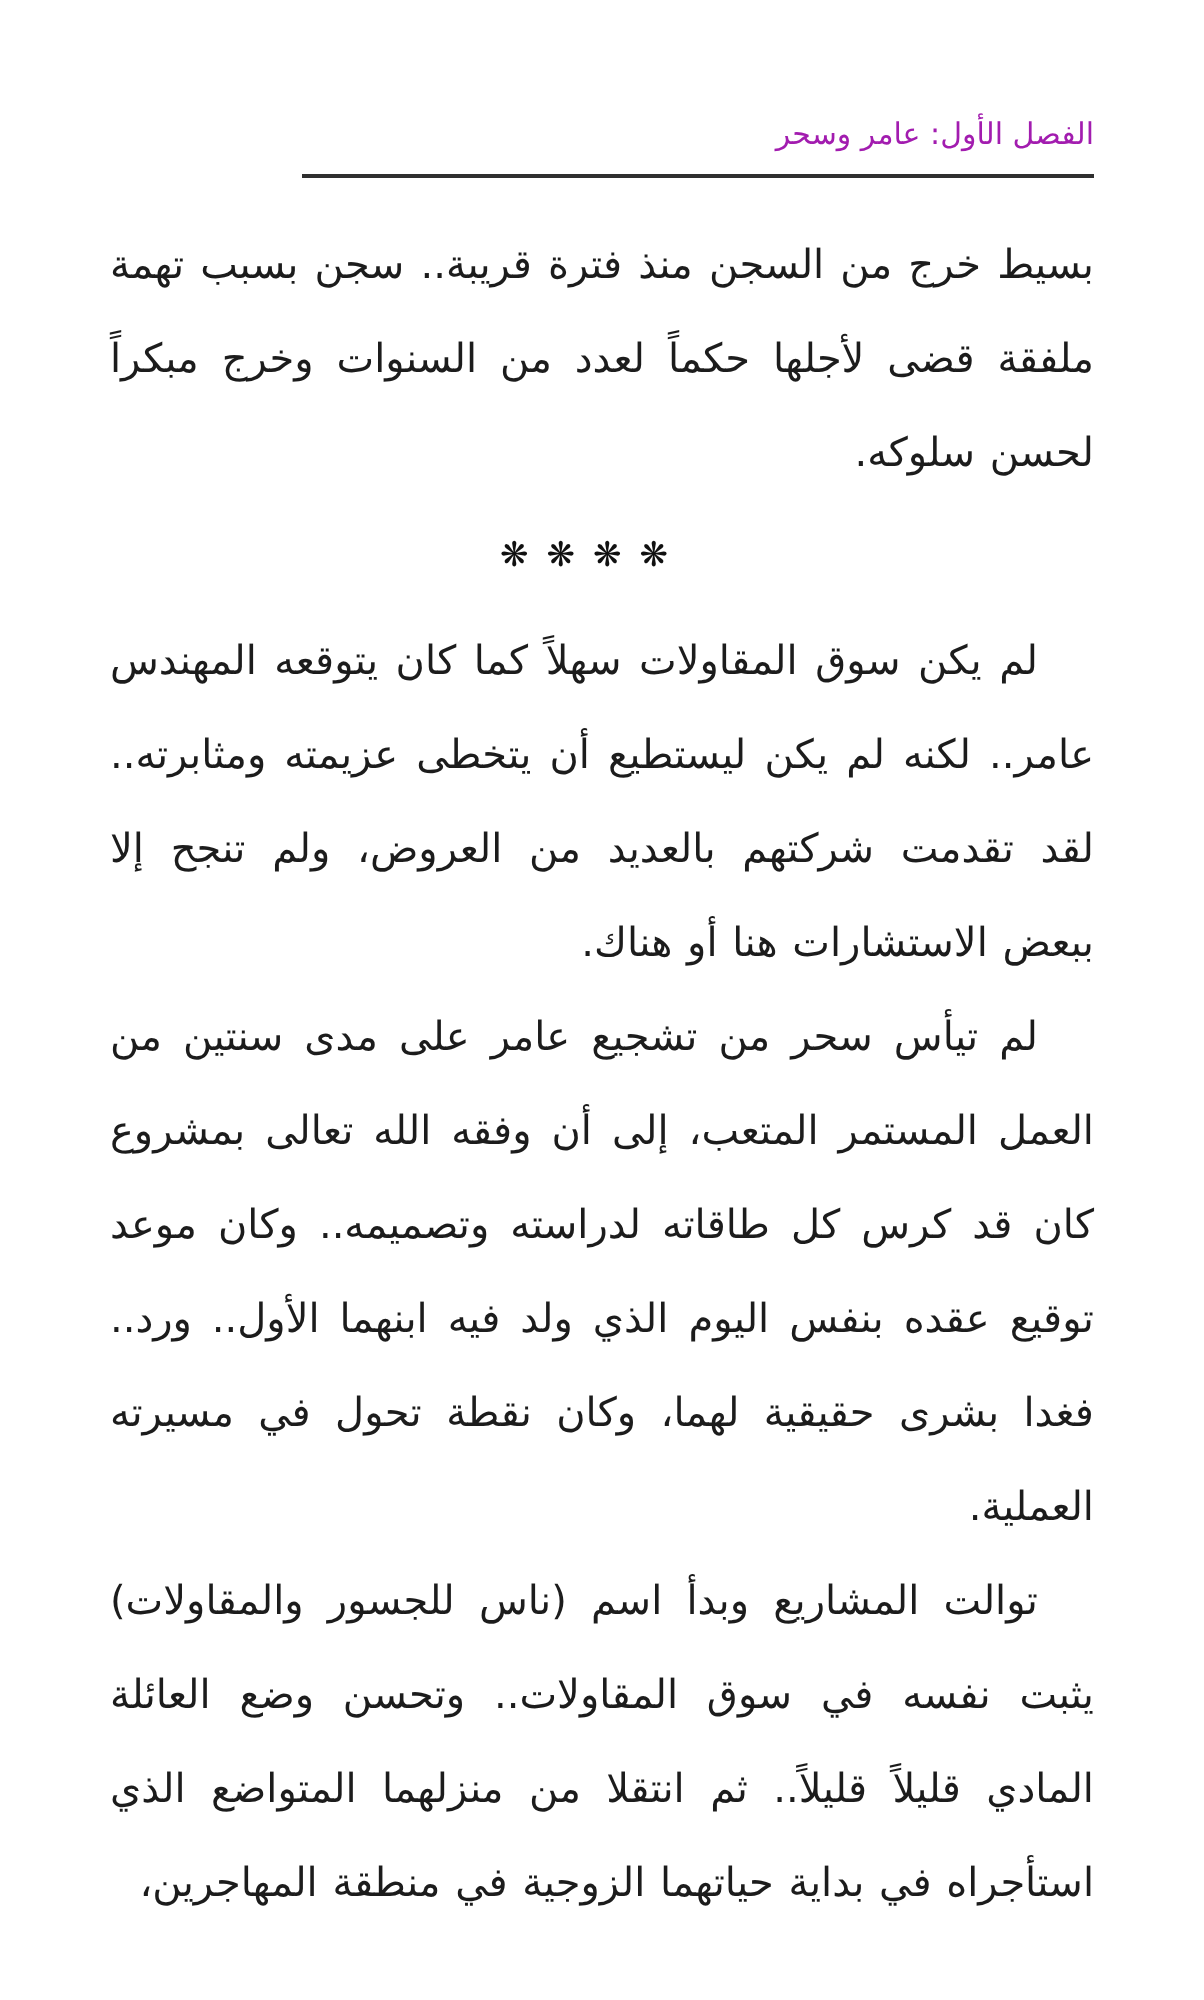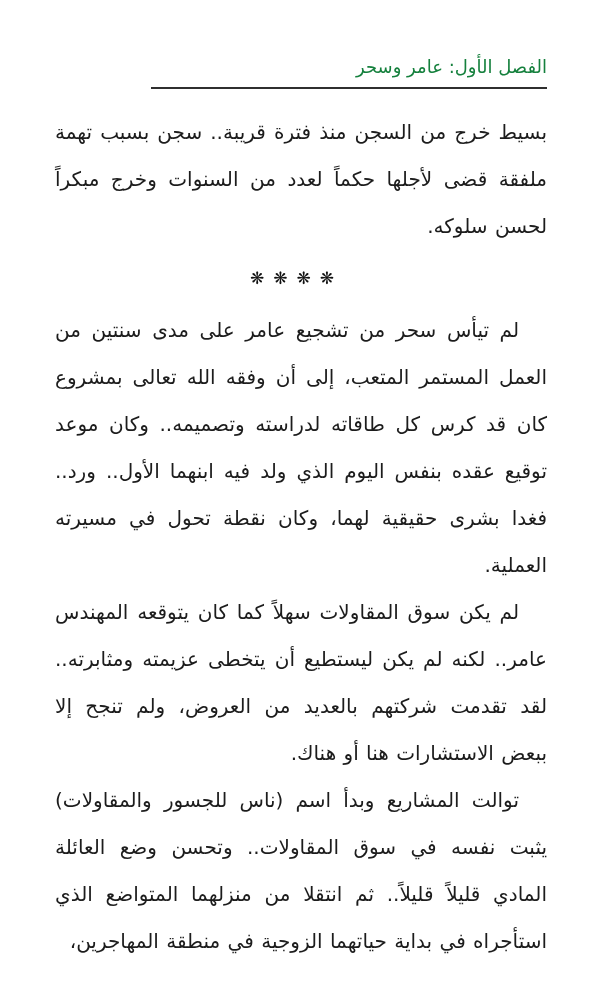--- a/index.html
+++ b/index.html
@@ -19,23 +19,23 @@
     width: 602px;
     height: 1000px;
     padding: 56px 55px 0 55px;
     direction: rtl;
     background: #ffffff;
   }
   .running-header {
     text-align: right;
   }
   .chapter-title {
-    font-size: 18px;
+    font-size: 15px;
     line-height: 22px;
-    color: #15803d;
+    color: #a21caf;
     letter-spacing: 0.2px;
   }
   .header-rule {
     width: 396px;
     height: 2px;
     background: #2f2f2f;
     margin-top: 9px;
     
   }
   .page-body {
@@ -68,17 +68,17 @@
 <div class="page">
   <header class="running-header">
     <div class="chapter-title">الفصل الأول: عامر وسحر</div>
     <div class="header-rule"></div>
   </header>
 
   <main class="page-body">
 
   <p class="para">بسيط خرج من السجن منذ فترة قريبة.. سجن بسبب تهمة ملفقة قضى لأجلها حكماً لعدد من السنوات وخرج مبكراً لحسن سلوكه.</p>
       <div class="sep">❋❋❋❋</div>
+      <p class="para indent">لم يكن سوق المقاولات سهلاً كما كان يتوقعه المهندس عامر.. لكنه لم يكن ليستطيع أن يتخطى عزيمته ومثابرته.. لقد تقدمت شركتهم بالعديد من العروض، ولم تنجح إلا ببعض الاستشارات هنا أو هناك.</p>
       <p class="para indent">لم تيأس سحر من تشجيع عامر على مدى سنتين من العمل المستمر المتعب، إلى أن وفقه الله تعالى بمشروع كان قد كرس كل طاقاته لدراسته وتصميمه.. وكان موعد توقيع عقده بنفس اليوم الذي ولد فيه ابنهما الأول.. ورد.. فغدا بشرى حقيقية لهما، وكان نقطة تحول في مسيرته العملية.</p>
-      <p class="para indent">لم يكن سوق المقاولات سهلاً كما كان يتوقعه المهندس عامر.. لكنه لم يكن ليستطيع أن يتخطى عزيمته ومثابرته.. لقد تقدمت شركتهم بالعديد من العروض، ولم تنجح إلا ببعض الاستشارات هنا أو هناك.</p>
       <p class="para indent">توالت المشاريع وبدأ اسم (ناس للجسور والمقاولات) يثبت نفسه في سوق المقاولات.. وتحسن وضع العائلة المادي قليلاً قليلاً.. ثم انتقلا من منزلهما المتواضع الذي استأجراه في بداية حياتهما الزوجية في منطقة المهاجرين،</p>
     </main>
 </div>
 
 </body></html>

